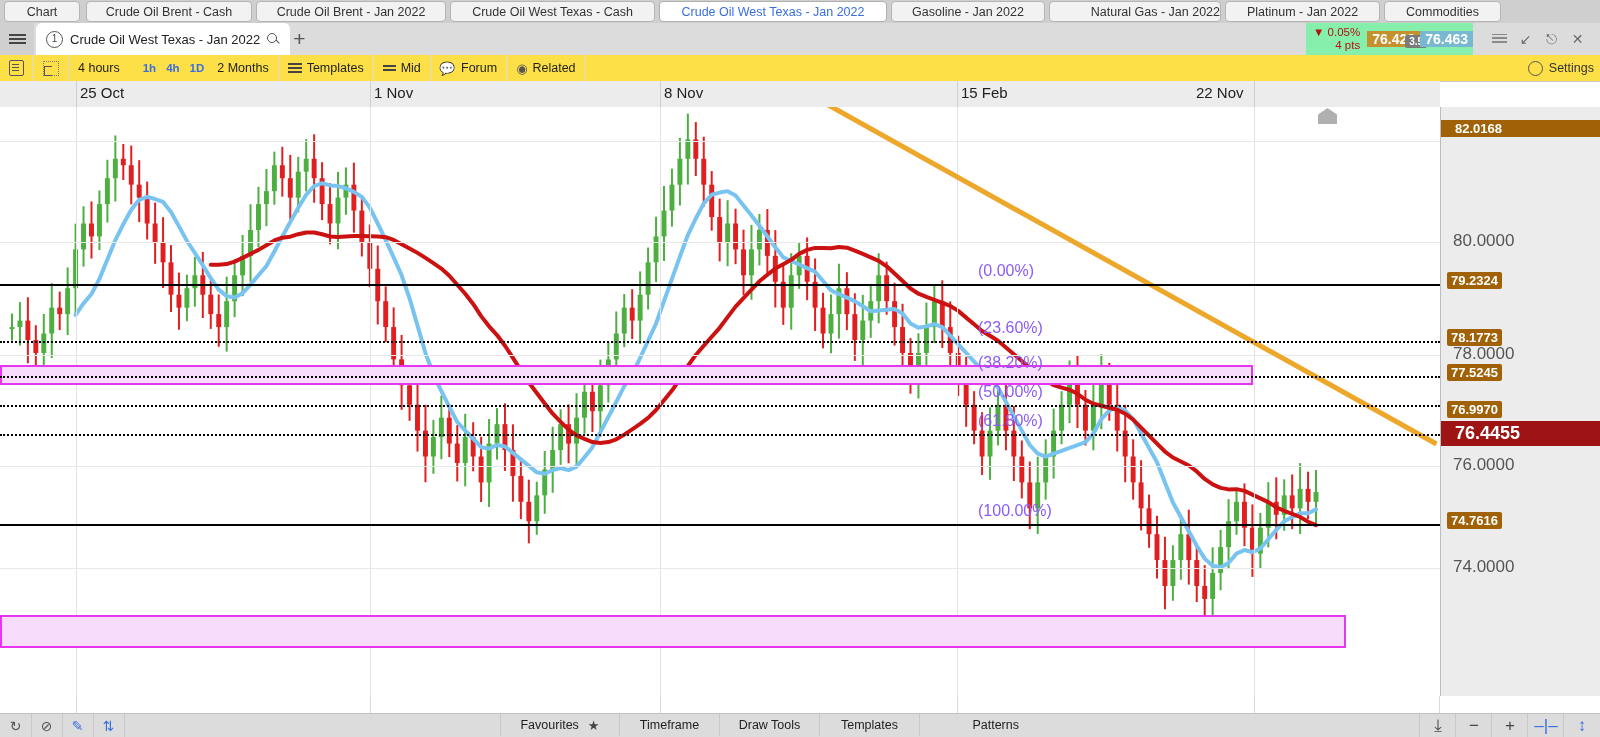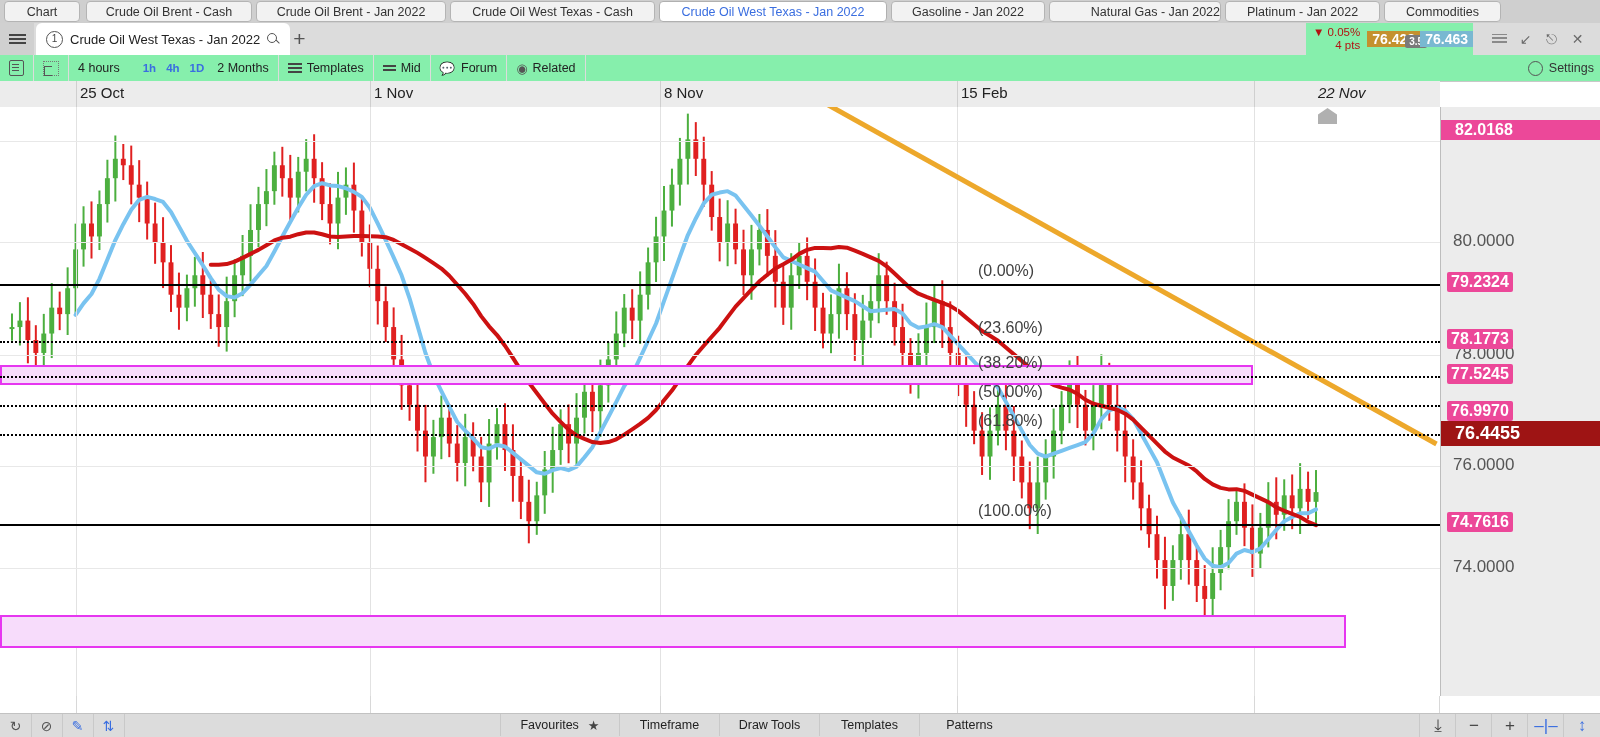--- a/index.html
+++ b/index.html
@@ -45,21 +45,21 @@
   .bid{background:#c4912e;}
   .ask{background:#79b8d1;}
   .spread{position:absolute;left:38px;bottom:-1px;background:#7a7a7a;color:#fff;
           font-size:10px;padding:0 4px;border-radius:2px;line-height:13px;}
   .wicons{position:absolute;top:0;height:32px;display:flex;align-items:center;gap:11px;padding-left:8px;}
   .wi{width:15px;height:15px;color:#6a6a6a;font-size:14px;line-height:15px;text-align:center;cursor:pointer;}
   .barsicon span{display:block;height:1.6px;background:#8a8a8a;margin:2.2px 0;}
 
   
   .toolrow{position:absolute;left:0;top:55px;width:1600px;height:26px;
-           background:#86efac;border-bottom:1px solid #c8c8c8;display:flex;align-items:center;}
+           background:#fde047;border-bottom:1px solid #c8c8c8;display:flex;align-items:center;}
   .tbtn{height:26px;display:flex;align-items:center;gap:5px;padding:0 9px;
         font-size:12.5px;color:#222;border-right:1px solid #dcdcdc;box-sizing:border-box;cursor:pointer;}
   .tbtn.nb{border-right:none;}
   .tf{font-size:11.5px;color:#3a6ee0;font-weight:bold;padding:0 5px;cursor:pointer;}
   .settings{position:absolute;right:6px;top:0;height:26px;display:flex;align-items:center;
             gap:6px;font-size:12.5px;color:#333;cursor:pointer;}
   .listicon{width:13px;height:14px;border:1.3px solid #555;border-radius:2px;position:relative;}
   .listicon i{position:absolute;left:2px;height:1.3px;background:#555;width:7px;display:block;}
   .sqicon{width:14px;height:13px;border:1.3px dotted #777;position:relative;}
   .sqicon:after{content:"";position:absolute;left:0;top:4px;width:7px;height:8px;
@@ -72,35 +72,35 @@
            background:#ececec;border-bottom:1px solid #c9c9c9;}
   .dlabel{position:absolute;top:3px;font-size:15px;color:#222;}
   .plot{position:absolute;left:0;top:107px;width:1440px;height:589px;
         background:#fff;overflow:hidden;}
   .vgrid{position:absolute;top:0;width:1px;height:589px;background:#e2e2e2;}
   .hgrid{position:absolute;left:0;width:1440px;height:1px;background:#e8e8e8;}
 
   .lvl-solid{position:absolute;left:0;width:1440px;height:2px;background:#000;}
   .lvl-dot{position:absolute;left:0;width:1440px;height:0;
            border-top:2.5px dotted #000;}
-  .fiblabel{position:absolute;font-size:16px;color:#404040;white-space:nowrap;}
+  .fiblabel{position:absolute;font-size:16px;color:#8b5cf6;white-space:nowrap;}
 
   .mbox{position:absolute;background:#f7dcfb;border:2px solid #e636f0;box-sizing:border-box;}
 
   .trend{position:absolute;height:0;border-top:5px solid #eda82b;
          transform-origin:0 0;}
 
   
   #cv{position:absolute;left:0;top:0;}
 
   
   .axis{position:absolute;left:1440px;top:107px;width:160px;height:589px;
         background:#ececec;border-left:1px solid #bdbdbd;}
   .ptick{position:absolute;left:12px;font-size:17px;color:#555;}
-  .pbadge{position:absolute;left:6px;background:#ec4899;color:#fff;font-size:16px;
+  .pbadge{position:absolute;left:6px;background:#a16207;color:#fff;font-size:13px;
           font-weight:bold;padding:1px 4px;border-radius:2px;white-space:nowrap;}
   .pbadge.wide{left:0;width:160px;box-sizing:border-box;border-radius:0;padding-left:14px;}
   .pbadge.cur{background:#9e1414;font-size:18px;left:0;width:160px;box-sizing:border-box;
               border-radius:0;padding:2px 0 2px 14px;}
 
   
   .botbar{position:absolute;left:0;top:696px;width:1600px;height:41px;background:#fff;}
   .bot-inner{position:absolute;left:0;top:17px;width:1600px;height:24px;
              background:#dcdcdc;border-top:1px solid #c2c2c2;display:flex;align-items:center;}
   .bicon{width:31px;height:24px;display:flex;align-items:center;justify-content:center;
@@ -221,21 +221,21 @@
 
   <div class="datebar" id="datebar">
       <div class="dlabel" style="left: 80px;">25 Oct</div>
       <div style="position: absolute; top: 0px; left: 76px; width: 1px; height: 26px; background: rgb(207, 207, 207);"></div>
       <div class="dlabel" style="left: 374px;">1 Nov</div>
       <div style="position: absolute; top: 0px; left: 370px; width: 1px; height: 26px; background: rgb(207, 207, 207);"></div>
       <div class="dlabel" style="left: 664px;">8 Nov</div>
       <div style="position: absolute; top: 0px; left: 660px; width: 1px; height: 26px; background: rgb(207, 207, 207);"></div>
       <div class="dlabel" style="left: 961px;">15 Feb</div>
       <div style="position: absolute; top: 0px; left: 957px; width: 1px; height: 26px; background: rgb(207, 207, 207);"></div>
-      <div class="dlabel" style="left: 1318px; font-style: italic;">22 Nov</div>
+      <div class="dlabel" style="left: 1196px;">22 Nov</div>
       <div style="position: absolute; top: 0px; left: 1254px; width: 1px; height: 26px; background: rgb(207, 207, 207);"></div>
     </div>
 
   <div class="plot" id="plot">
     <svg id="cv" width="1440" height="589">
         <line x1="11.975757575757576" x2="11.975757575757576" y1="206.47362637362696" y2="233.65824175824147" stroke="#4caf3f" stroke-width="2"></line>
         <rect x="9.51078787878788" width="4.929939393939394" y="220.06593406593421" height="2" fill="#4caf3f"></rect>
         <line x1="19.927272727272726" x2="19.927272727272726" y1="195.14670329670406" y2="238.5126373626373" stroke="#4caf3f" stroke-width="2"></line>
         <rect x="17.46230303030303" width="4.929939393939394" y="213.5934065934071" height="6.472527472527105" fill="#4caf3f"></rect>
         <line x1="27.87878787878788" x2="27.87878787878788" y1="190.2923076923083" y2="256.3120879120882" stroke="#e02020" stroke-width="2"></line>
@@ -627,21 +627,21 @@
         </div>
         <div class="bseg" style="position: absolute; left: 619px; top: 0px; width: 100px;">
           <span>Timeframe</span>
         </div>
         <div class="bseg" style="position: absolute; left: 719px; top: 0px; width: 100px;">
           <span>Draw Tools</span>
         </div>
         <div class="bseg" style="position: absolute; left: 819px; top: 0px; width: 100px;">
           <span>Templates</span>
         </div>
-        <div class="bseg" style="position: absolute; left: 919px; top: 0px; width: 100px;">
+        <div class="bseg" style="position: absolute; left: 919px; top: 0px; width: 100px; justify-content: flex-end;">
           <span>Patterns</span>
         </div>
         <div class="zbtn" style="position: absolute; left: 1419px; top: 0px;">⤓</div>
         <div class="zbtn" style="position: absolute; left: 1455px; top: 0px;">−</div>
         <div class="zbtn" style="position: absolute; left: 1491px; top: 0px;">+</div>
         <div class="zbtn blue" style="position: absolute; left: 1527px; top: 0px;">–|–</div>
         <div class="zbtn blue" style="position: absolute; left: 1563px; top: 0px;">↕</div>
       </div>
   </div>
 </div>

